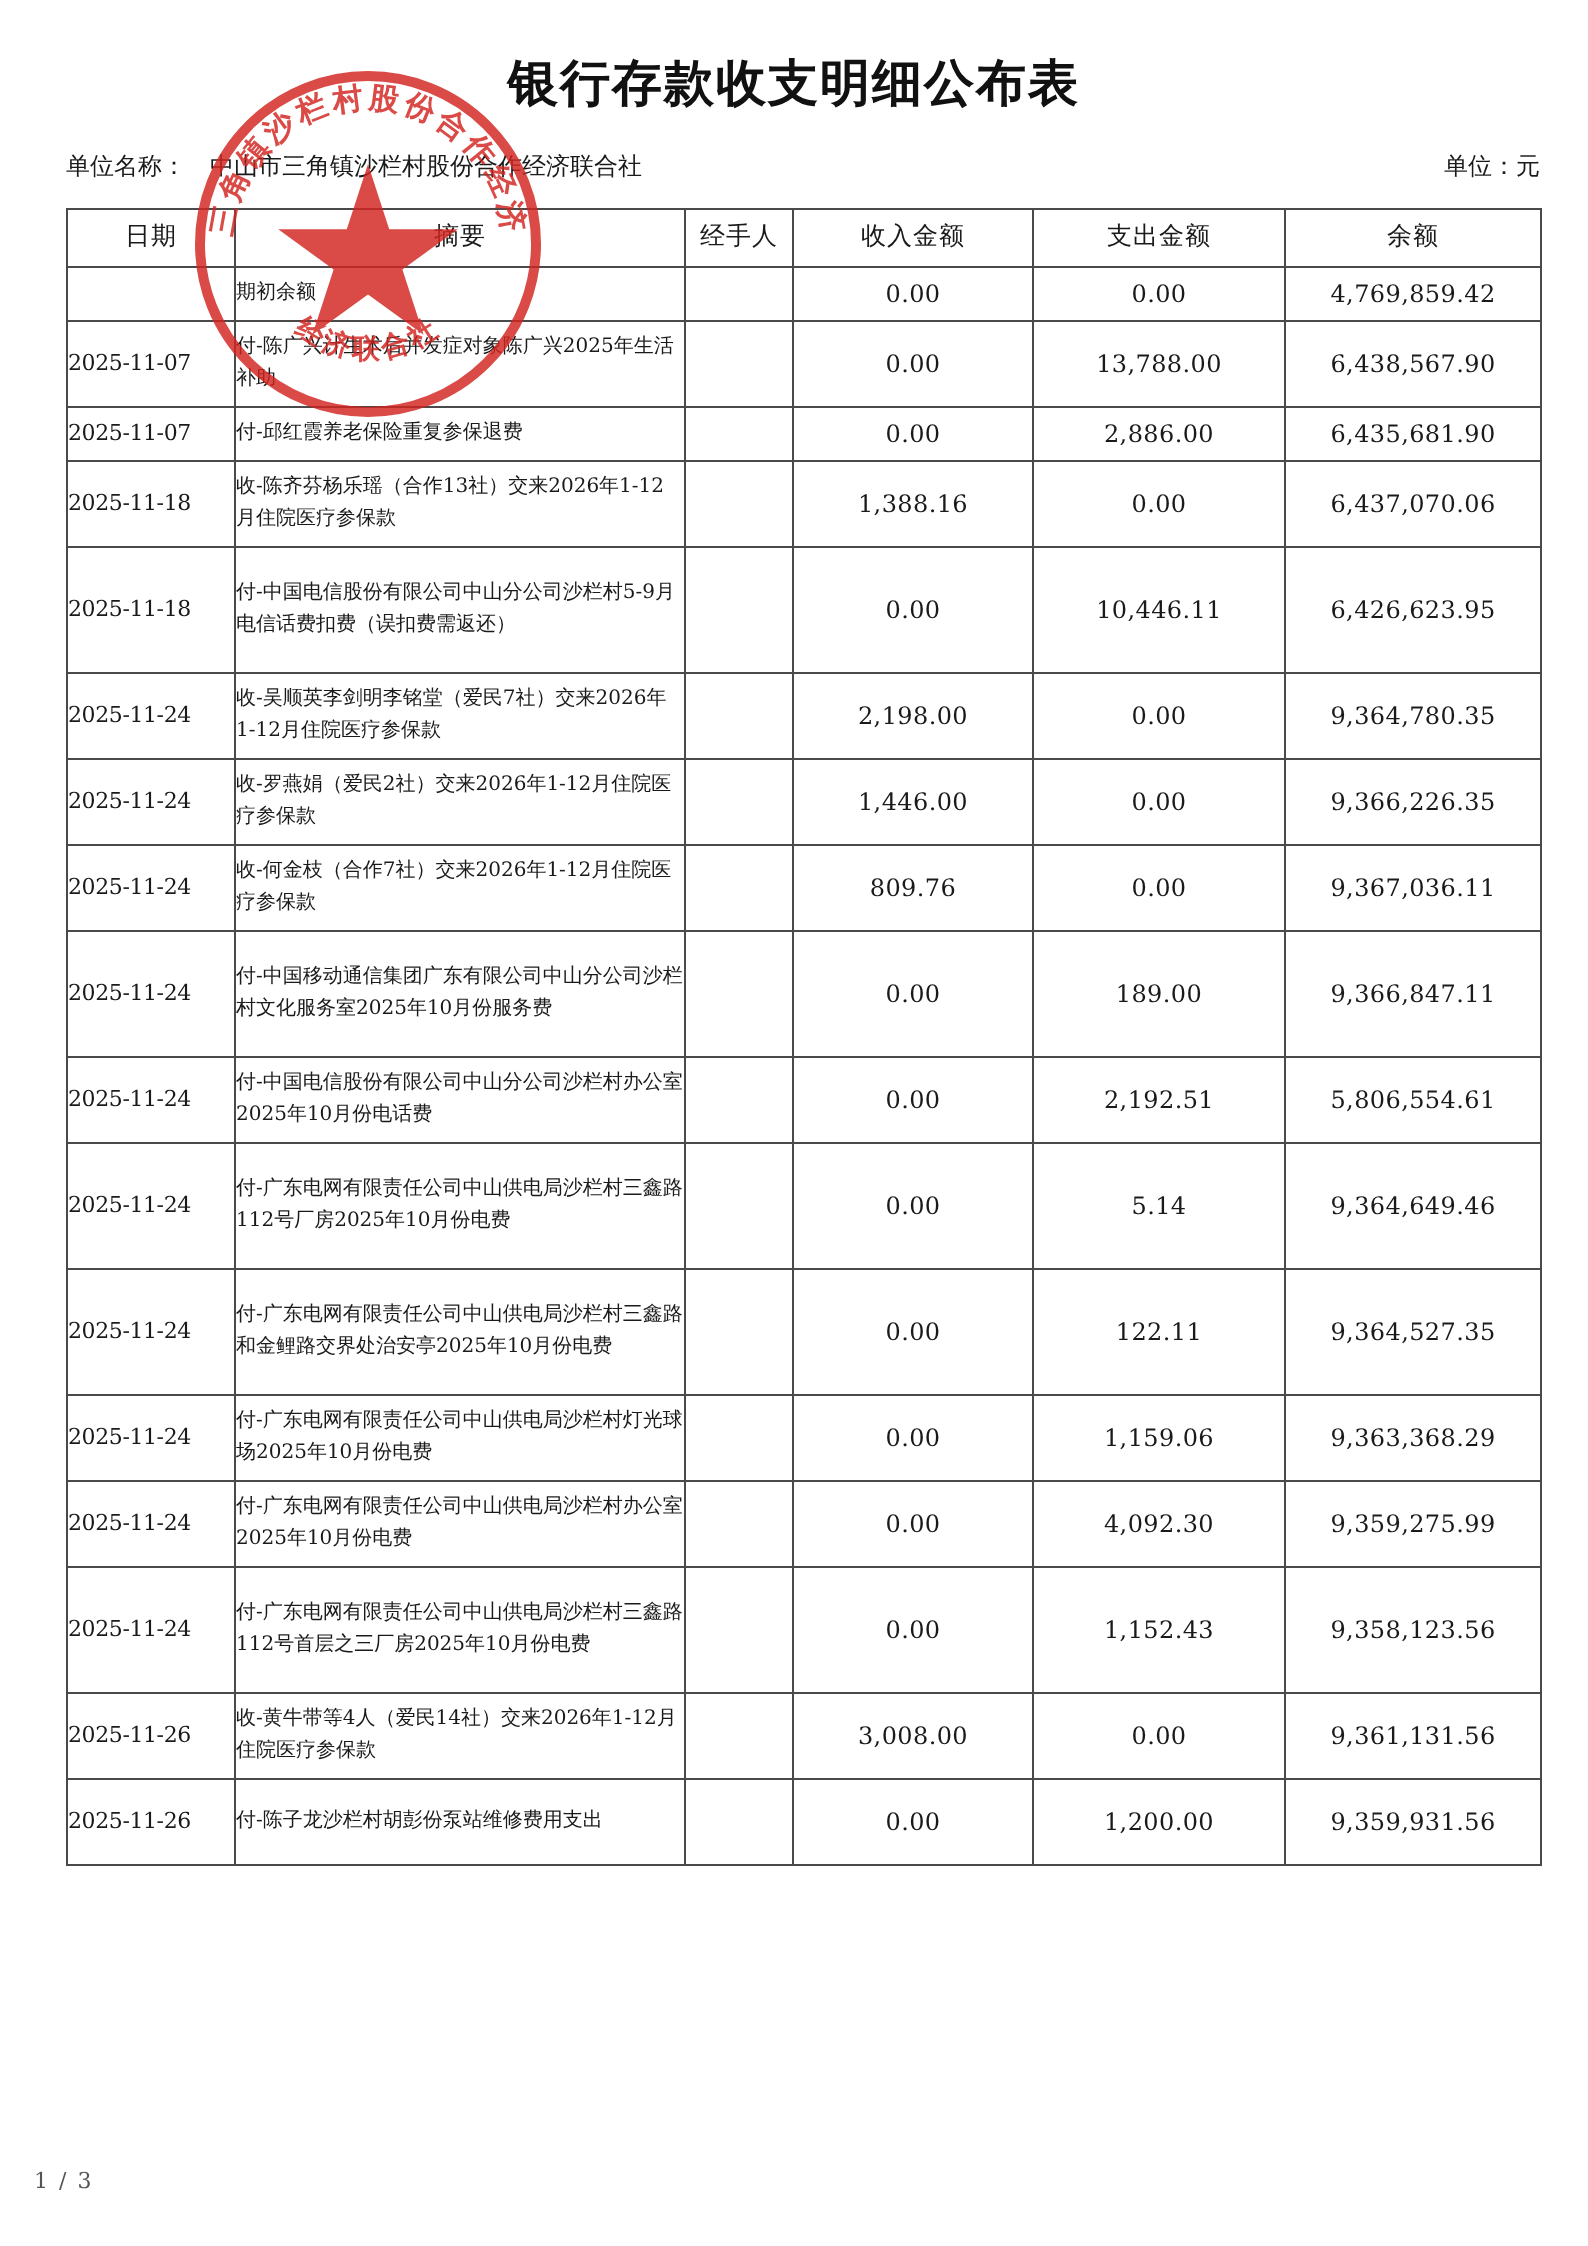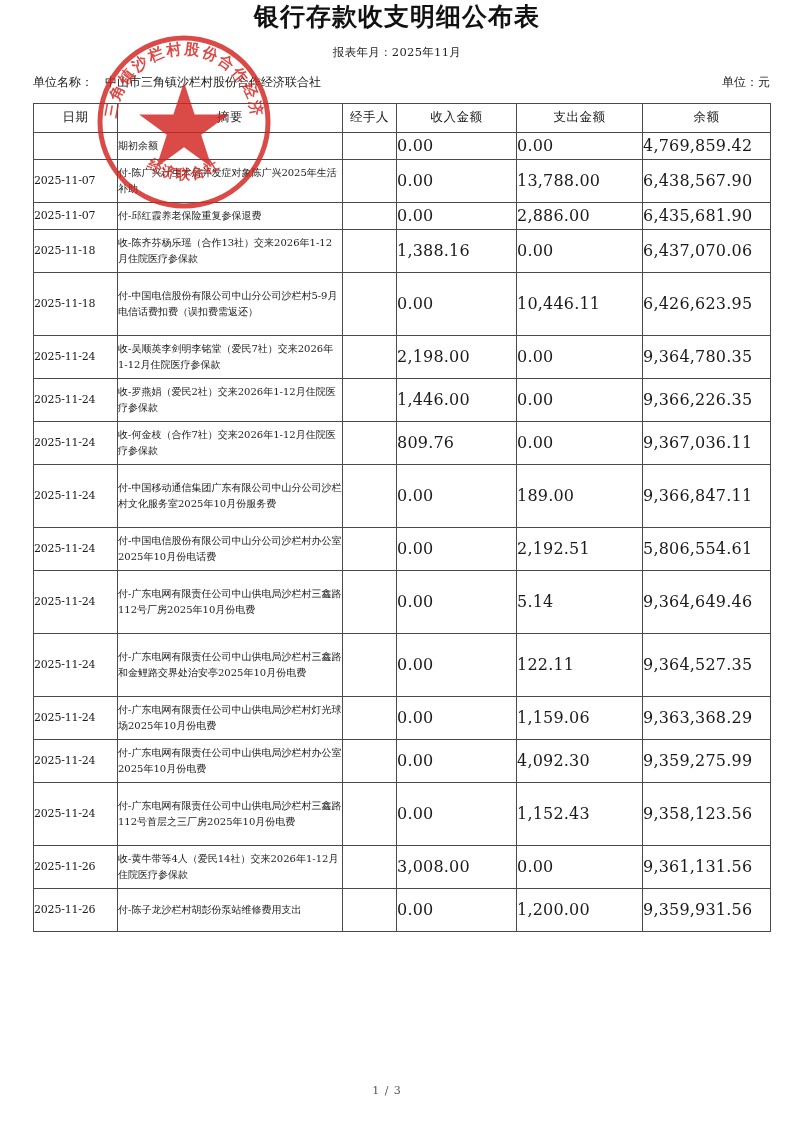--- a/index.html
+++ b/index.html
@@ -24,23 +24,24 @@
     box-sizing: border-box;
     padding: 0;
   }
 
   
   .doc-title {
     text-align: center;
     font-size: 25px;
     font-weight: bold;
     letter-spacing: 1px;
+    padding-top: 28px;
     line-height: 1.3;
     color: #111;
-    font-family: Liberation Sans, sans-serif;
+    font-family: Liberation Mono, monospace;
   }
   .doc-subtitle {
     text-align: center;
     font-size: 11.5px;
     color: #222;
     margin-top: 12px;
     letter-spacing: 0.3px;
     font-family: "DejaVu Serif", "Liberation Serif", serif;
   }
 
@@ -109,42 +110,42 @@
   }
   td.cell-desc {
     text-align: left;
     padding: 3px 4px 3px 5px;
     line-height: 1.55;
     font-size: 10px;
     vertical-align: middle;
   }
   td.cell-handler { }
   td.cell-num {
-    text-align: left;
+    text-align: center;
     padding: 0 6px 0 3px;
-    font-size: 16px;
+    font-size: 12px;
     letter-spacing: 0.2px;
     vertical-align: bottom;
     padding-bottom: 3px;
   }
   tr.row-h1 td { height: 26px; }
   tr.row-h2 td { height: 42px; }
   tr.row-h3 td { height: 62px; }
 
   
   tr.row-h1 td.cell-num { vertical-align: middle; padding-bottom: 0; }
   tr.row-h1 td.cell-date { vertical-align: middle; }
 
   
   .page-footer {
     position: absolute;
-    left: 4px;
+    left: 17px;
     right: 24px;
     bottom: 26px;
-    text-align: center;
+    text-align: left;
     font-size: 11px;
     color: #555;
     font-family: "DejaVu Serif", "Liberation Serif", serif;
     letter-spacing: 1px;
   }
 
   
   .seal {
     position: absolute;
     left: 96px;
@@ -157,21 +158,20 @@
   }
   .seal svg { display: block; }
 </style>
 </head>
 <body>
 
 <div class="page">
 
   <div class="doc-title">银行存款收支明细公布表</div>
 
-  <div class="doc-subtitle">报表年月：2025年11月</div>
 
   <div class="meta-row">
     <div class="meta-left">
       <span class="meta-label">单位名称：</span><span class="meta-value">中山市三角镇沙栏村股份合作经济联合社</span>
     </div>
     <div class="meta-right">单位：元</div>
   </div>
 
   <div class="table-wrap">
     <table class="ledger">

